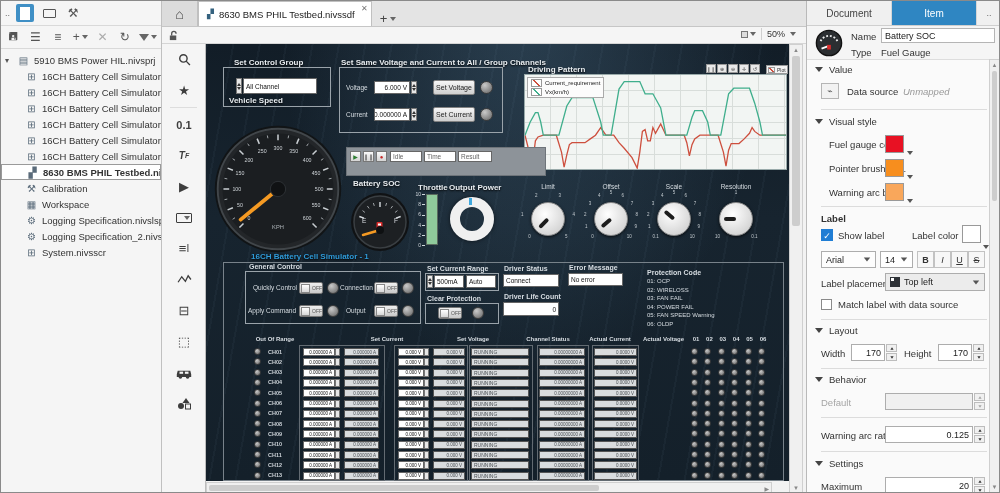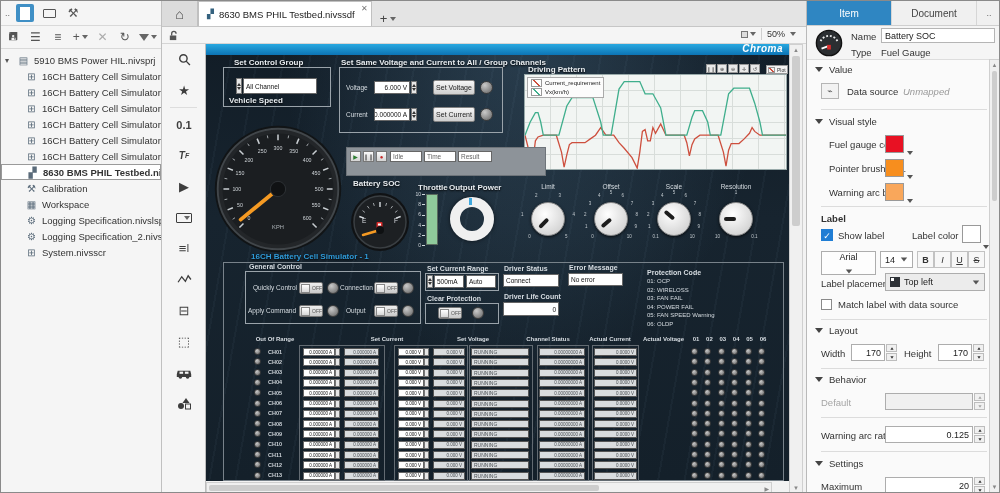--- a/index.html
+++ b/index.html
@@ -277,23 +277,20 @@
     <div class="pal-ic">
         <svg width="14" height="13" viewBox="0 0 14 13">
           <polygon points="9,1 12.5,6 5.5,6" fill="#3d3d3d"></polygon>
           <circle cx="4" cy="9" r="3" fill="#3d3d3d"></circle>
           <rect x="8.5" y="7" width="5" height="5" fill="none" stroke="#3d3d3d"></rect>
         </svg>
       </div>
   </div>
 
   <div id="canvas">
-    <div id="brandbar">
-      <span id="brand">Chroma</span>
-    </div>
 
     <div class="dtitle" style="left:28px;top:14px;">Set Control Group</div>
     <div class="dgrp" style="left:17px;top:23px;width:108px;height:40px;"></div>
     <div class="spin abs" style="left:30px;top:34px;height:16px;">
         <span class="up"></span>
         <span class="dn"></span>
       </div>
     <div class="fld abs" style="left:37px;top:34px;width:74px;height:16px;">
         <span>All Channel</span>
       </div>
@@ -871,22 +868,22 @@
     <div class="sb-thumb" style="margin:3px 2px;height:170px;"></div>
     <div class="sb-arrow abs" style="bottom:2px;left:0;right:0;">▼</div>
   </div>
   <div class="sb abs" style="left:205px;top:481px;width:566px;height:11px;">
     <div class="sb-thumb abs" style="left:2px;top:2px;width:390px;height:6px;"></div>
     <div class="sb-arrow abs" style="right:2px;top:2px;">▶</div>
   </div>
 
   <div id="right">
     <div id="rtabs">
+      <div class="rtab">Document</div>
       <div class="rtab active">Item</div>
-      <div class="rtab">Document</div>
       <div class="rtab-more">..</div>
     </div>
     <div id="rhead">
       <svg class="abs" style="left:8px;top:3px;" width="28" height="28" viewBox="0 0 30 30">
         <circle cx="15" cy="15" r="13.5" fill="#2b2e31" stroke="#111" stroke-width="1.5"></circle>
         <path d="M6 13 A10 10 0 0 1 24 13" fill="none" stroke="#e8e8e8" stroke-width="2" stroke-dasharray="2 2"></path>
         <line x1="15" y1="18" x2="7" y2="21" stroke="#fff" stroke-width="2"></line>
         <rect x="13" y="17" width="4" height="5" fill="#d62b2b"></rect>
       </svg>
       <span class="rp-label" style="left:44px;top:5px;">Name</span>
@@ -923,21 +920,21 @@
           <div class="sw-caret" style="left: 100px; top: 138px;"></div>
         </div>
       <div class="rdiv" style="top:145px;"></div>
 
       <span class="rp-label" style="left:14px;top:152px;font-weight:bold;">Label</span>
       <span class="cb checked" style="left:14px;top:168px;">✓</span>
       <span class="rp-label" style="left:31px;top:169px;">Show label</span>
       <span class="rp-label" style="left:105px;top:169px;">Label color</span>
       <span class="swatch" id="label-color-swatch" style="left: 155px; top: 164px; background: rgb(255, 255, 255);"></span>
       <span class="sw-caret" style="left:176px;top:184px;"></span>
-      <div class="rdrop" style="left:14px;top:190px;width:55px;height:24px;flex-direction:column;">
+      <div class="rdrop" style="left:14px;top:190px;width:55px;height:17px;">
           <span>Arial</span>
           <span class="tri-dn" style="border-top-color:#555;transform:scale(.8);"></span>
         </div>
       <div class="rdrop" style="left:73px;top:190px;width:33px;height:17px;background:#fff;">
           <span>14</span>
           <span class="tri-dn" style="border-top-color:#555;transform:scale(.8);"></span>
         </div>
       <div class="abs" style="left:110px;top:190px;display:flex;" id="style-btns">
           <div class="stylebtn" style="font-weight: bold;">B</div>
           <div class="stylebtn" style="font-style: italic;">I</div>

